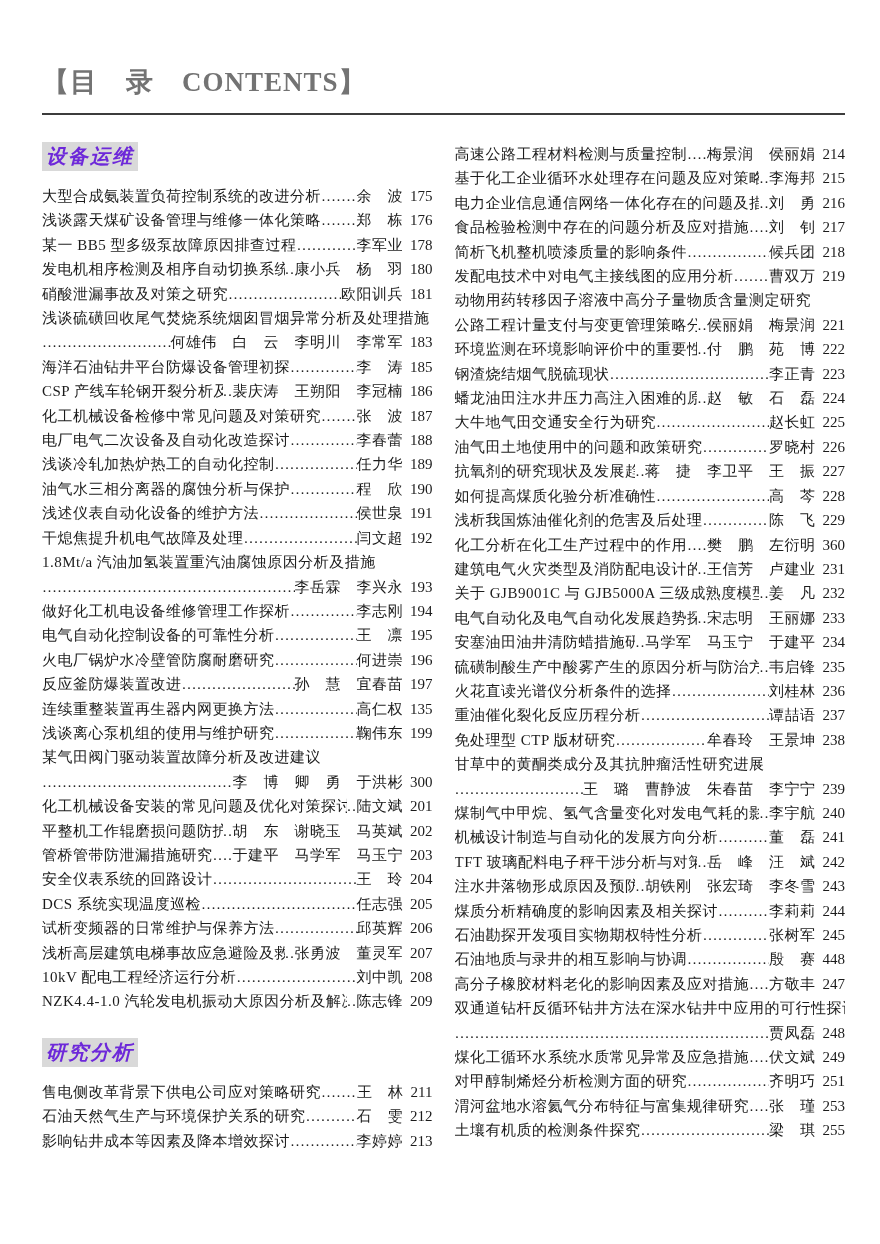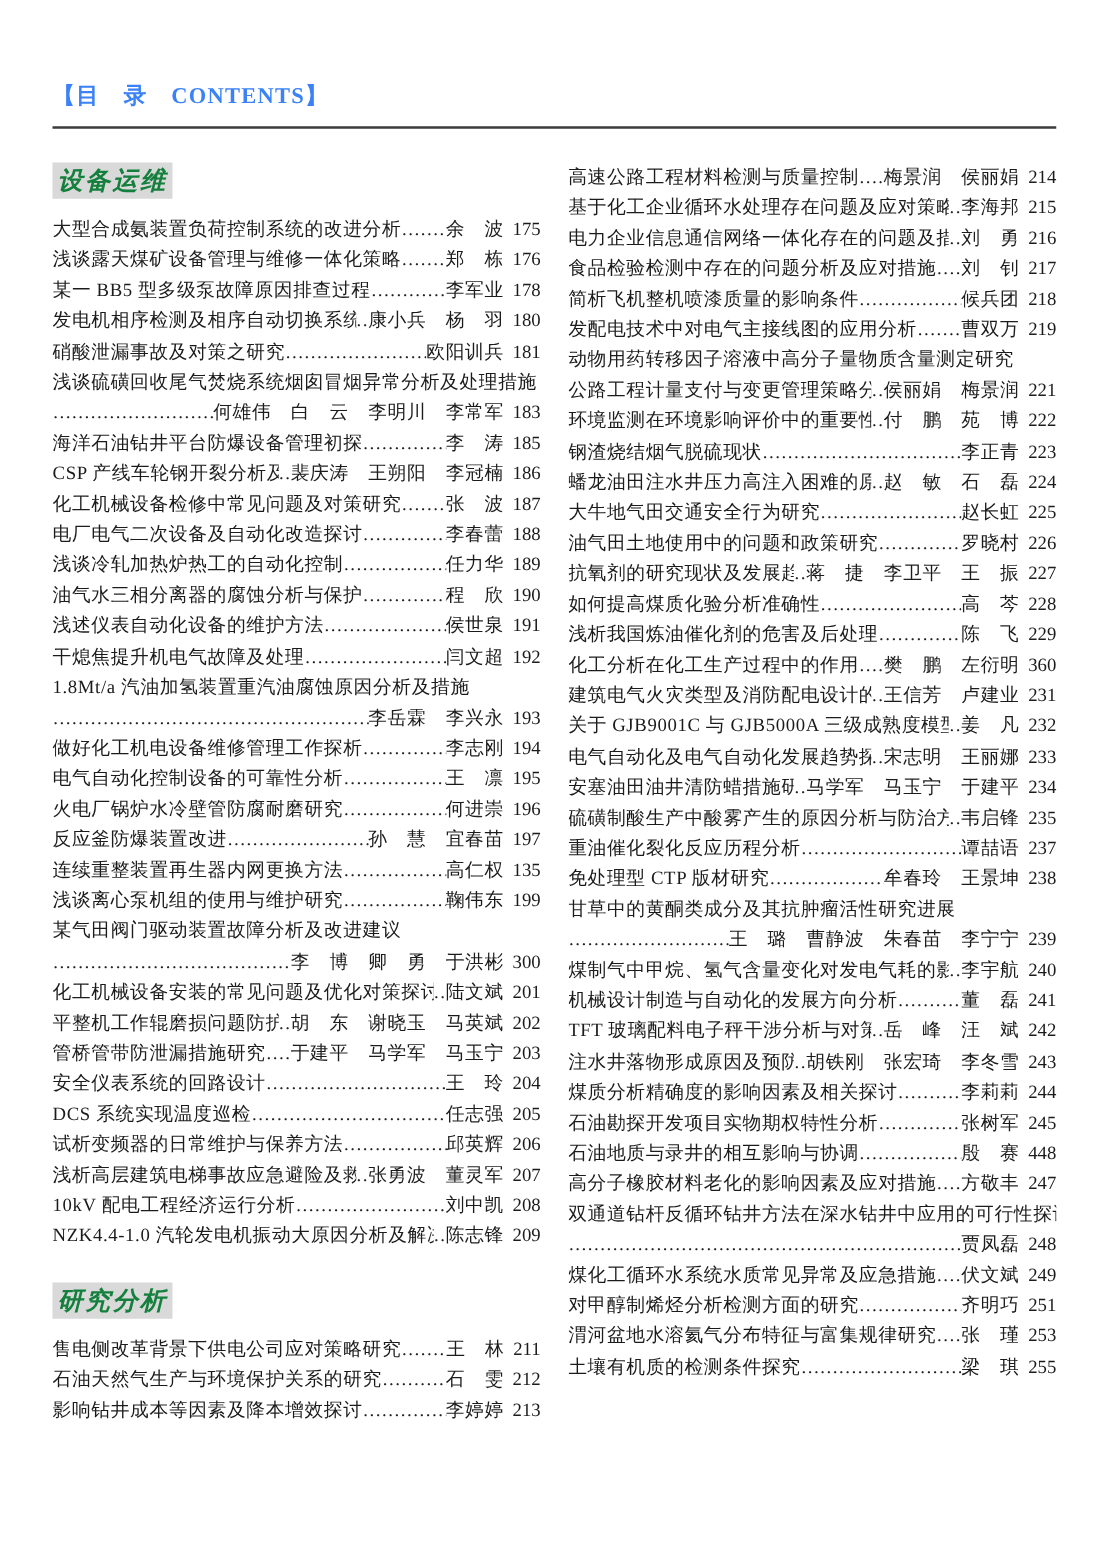--- a/index.html
+++ b/index.html
@@ -3,27 +3,27 @@
 <meta charset="utf-8">
 <style>
   html,body { margin:0; padding:0; background:#ffffff; }
   body {
     width:880px; height:1244px; overflow:hidden;
     font-family:"Liberation Serif","DejaVu Serif",serif;
     color:#1b1b1b;
   }
   .page { padding:64px 35px 0 42px; box-sizing:border-box; }
   .header-title {
-    font-size:18px; font-weight:bold; letter-spacing:1px; color:#3b82f6;
+    font-size:27px; font-weight:bold; letter-spacing:1px; color:#737373;
   }
   .rule { border-bottom:2px solid #3c3c3c; margin-top:13px; }
   .columns { display:flex; gap:22px; margin-top:27px; }
   .col { flex:1 1 0; min-width:0; }
   .section-title {
-    display:inline-block; background:#d9d9d9; color:#15803d;
+    display:inline-block; background:#d9d9d9; color:#6d28d9;
     font-size:20px; font-style:italic; font-weight:600;
     padding:1px 4px; margin:0 0 13px 0; letter-spacing:2px;
   }
   .section-title.gap-top { margin-top:24px; }
   .entry {
     display:flex; align-items:baseline;
     font-size:15px; line-height:24.4px;
     white-space:nowrap; color:#1b1b1b;
   }
   .entry .title { flex:0 1 auto; overflow:hidden; letter-spacing:0.5px; }
@@ -335,20 +335,26 @@
           <span class="authors">马学军　马玉宁　于建平</span>
           <span class="page-num">234</span>
         </div>
         <div class="entry">
           <span class="title">硫磺制酸生产中酸雾产生的原因分析与防治方法探讨</span>
           <span class="leader"></span>
           <span class="authors">韦启锋</span>
           <span class="page-num">235</span>
         </div>
         <div class="entry">
+          <span class="title">火花直读光谱仪分析条件的选择</span>
+          <span class="leader"></span>
+          <span class="authors">刘桂林</span>
+          <span class="page-num">236</span>
+        </div>
+        <div class="entry">
           <span class="title">重油催化裂化反应历程分析</span>
           <span class="leader"></span>
           <span class="authors">谭喆语</span>
           <span class="page-num">237</span>
         </div>
         <div class="entry">
           <span class="title">免处理型 CTP 版材研究</span>
           <span class="leader"></span>
           <span class="authors">牟春玲　王景坤</span>
           <span class="page-num">238</span>

